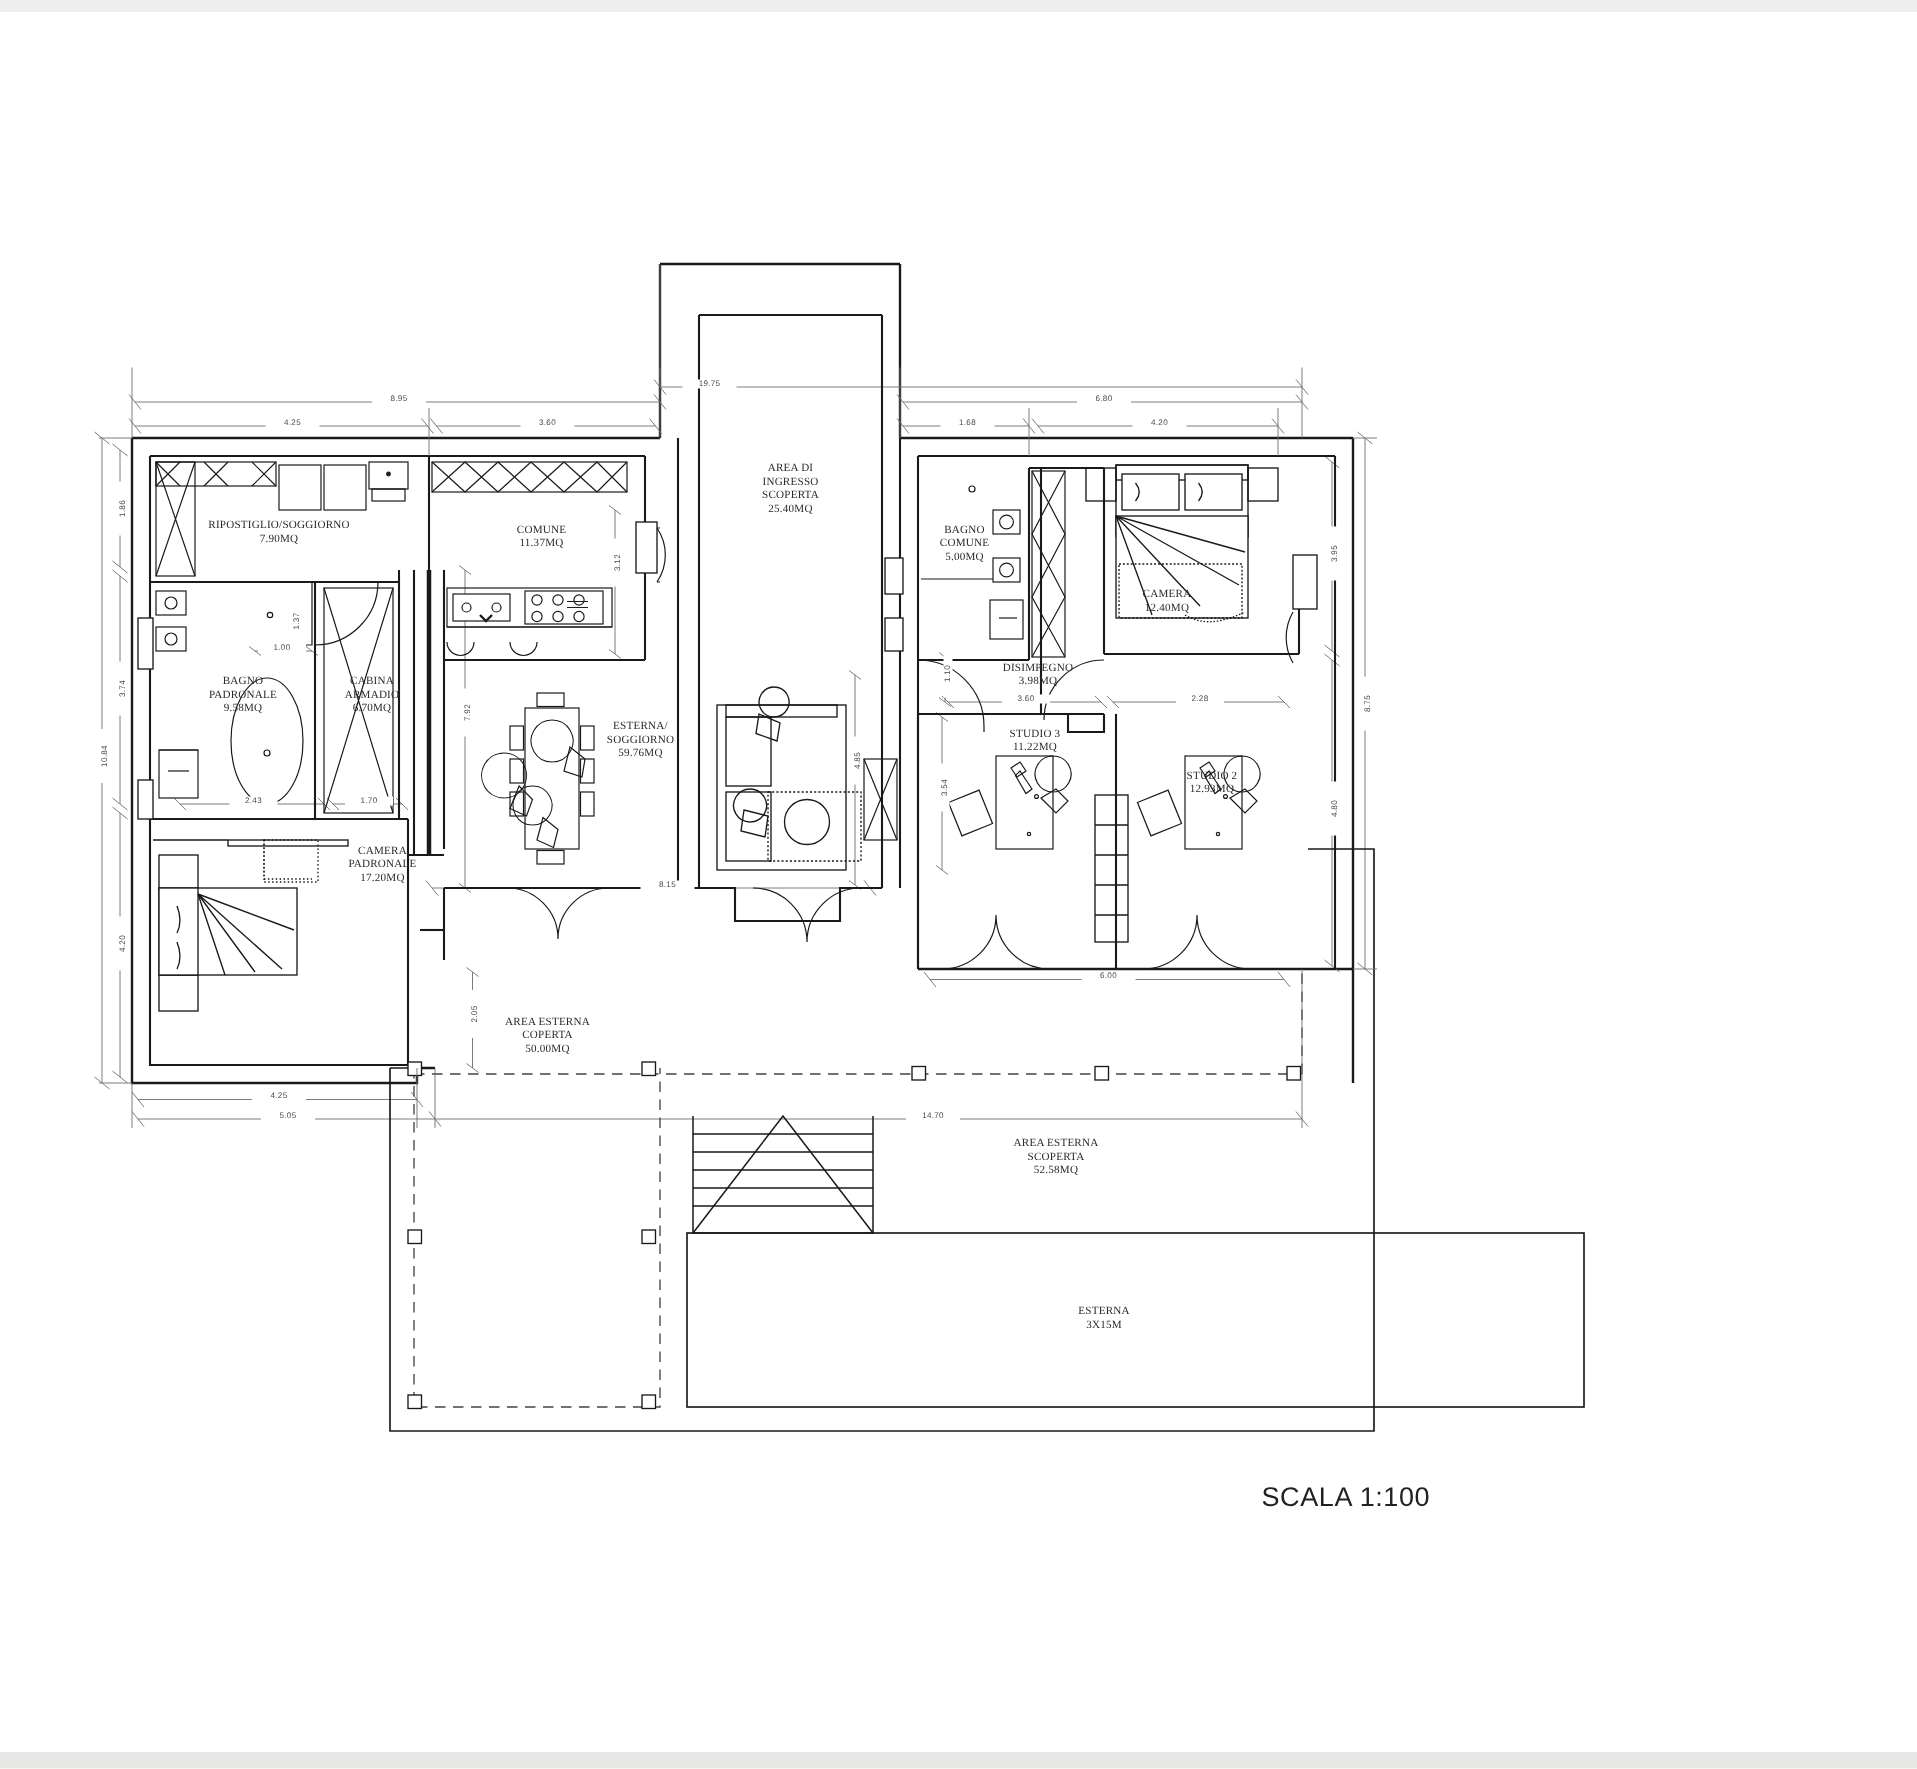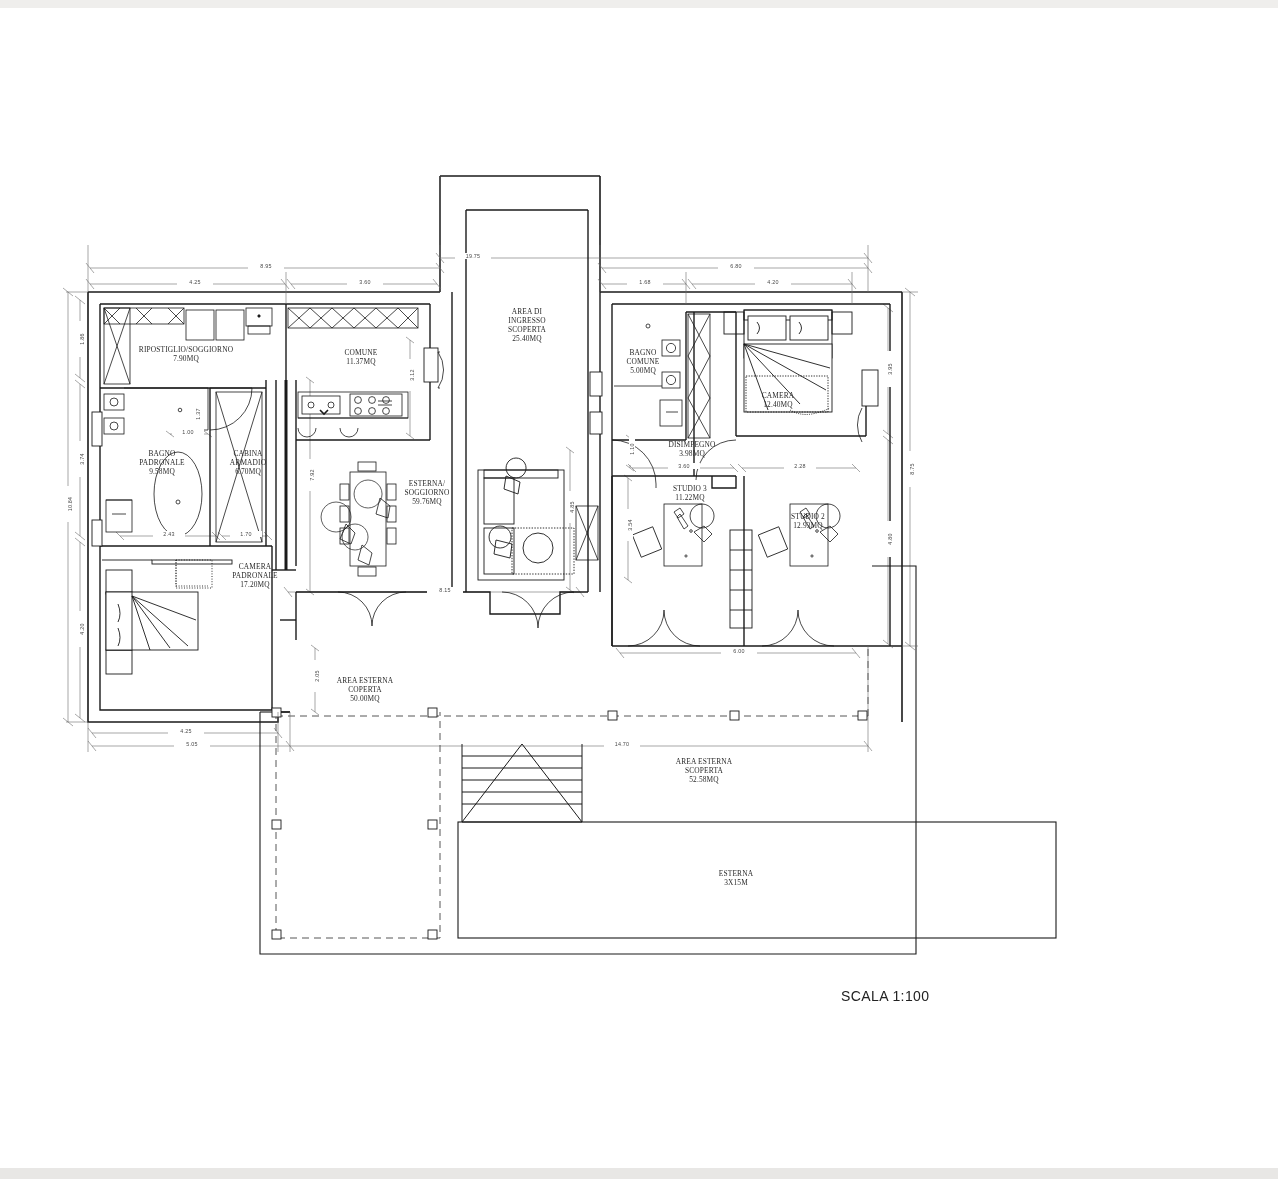--- a/index.html
+++ b/index.html
@@ -41,21 +41,21 @@
     font-family:"Liberation Sans", sans-serif;
     text-align:center;
     letter-spacing:0.2px;
     background:#fff;
     transform-origin:center center;
     transform:rotate(-90deg);
     padding:0 1px;
   }
   #scala{
     position:absolute;
-    font-size:14px;
+    font-size:18px;
     color:#222;
     letter-spacing:0.4px;
     font-family:"Liberation Sans", sans-serif;
   }
 </style>
 </head>
 <body>
 
 <div id="sheet">
   <div id="edge-top"></div>

